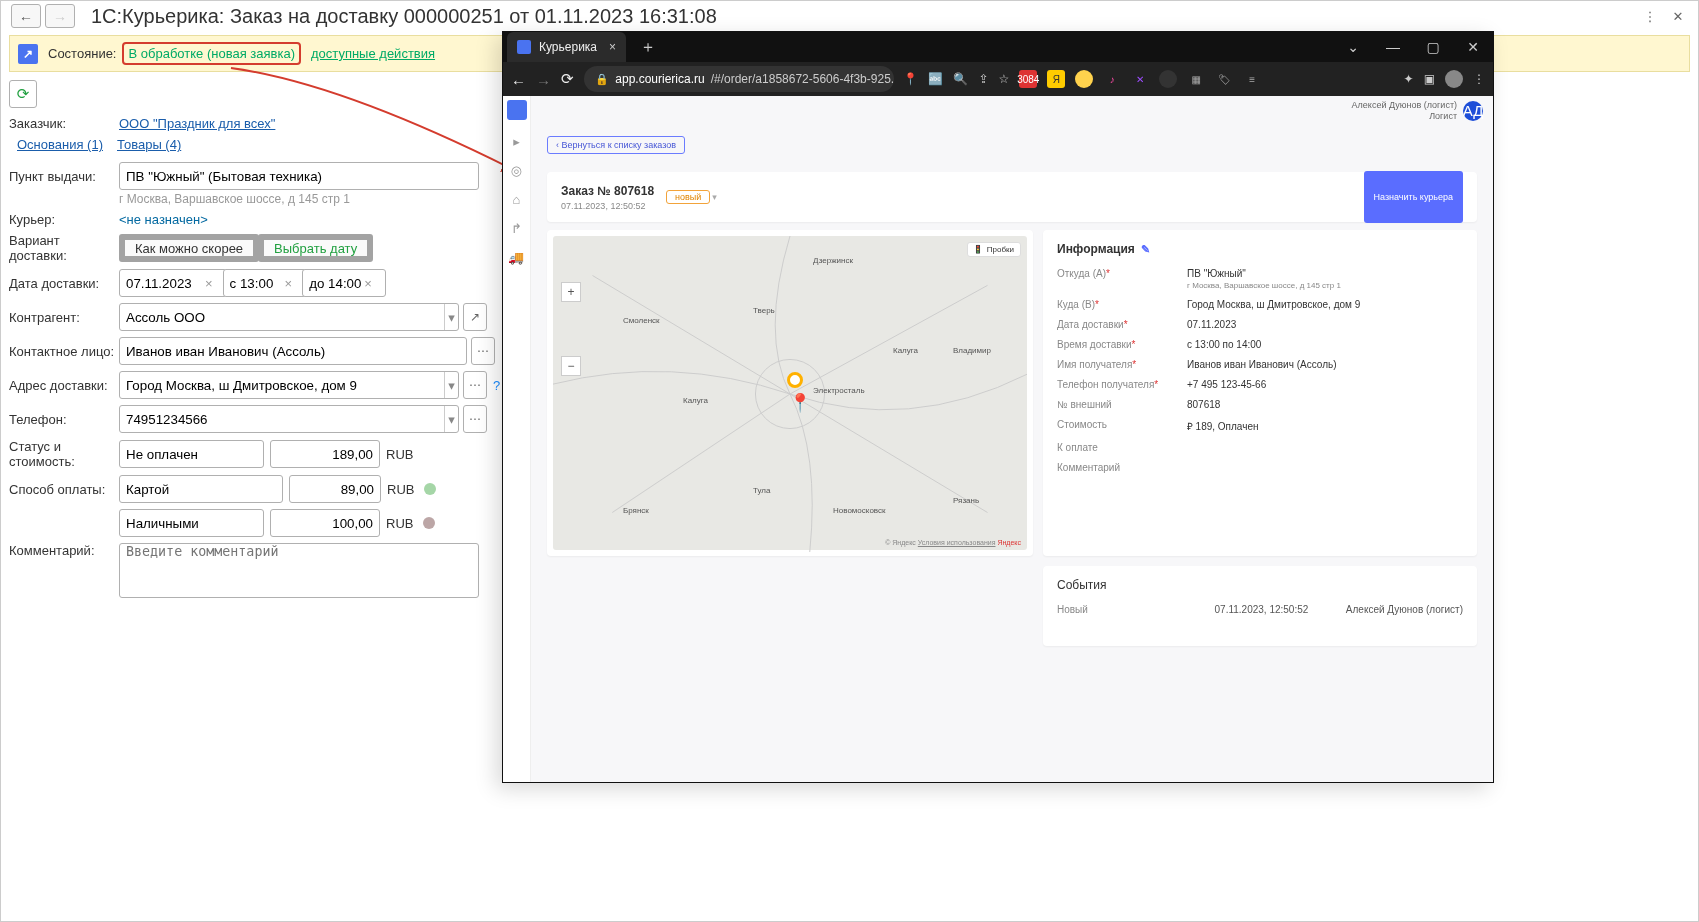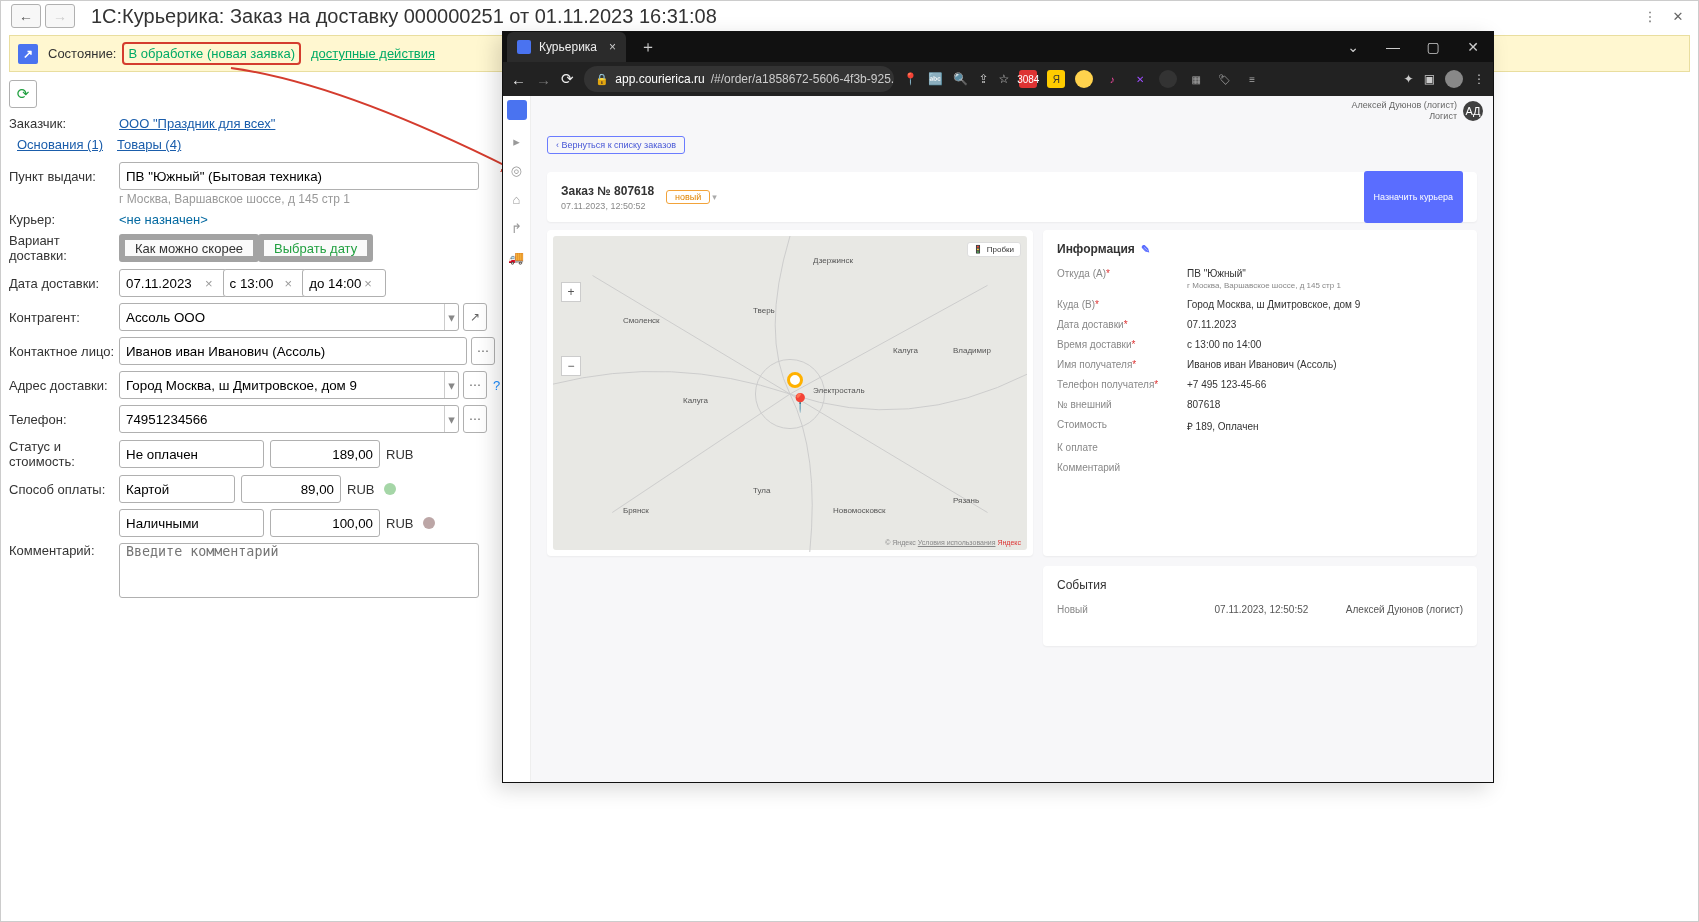--- a/index.html
+++ b/index.html
@@ -52,21 +52,21 @@
 .bw-addr .url .lock{font-size:11px}
 .bw-addr .xi{color:#ccc;font-size:12px}
 .bw-addr .ext{width:18px;height:18px;border-radius:3px;display:flex;align-items:center;justify-content:center;font-size:10px}
 .bw-addr .sp{flex:1}
 .bw-body{position:absolute;top:64px;bottom:0;left:0;right:0;background:#f7f7f9;display:flex}
 .sidebar{width:28px;background:#fff;border-right:1px solid #eee;display:flex;flex-direction:column;align-items:center;padding-top:4px;gap:14px}
 .sidebar .slogo{width:20px;height:20px;background:#4a73f0;border-radius:3px}
 .sidebar .sicn{color:#999;font-size:13px;cursor:pointer}
 .mainweb{flex:1;position:relative}
 .topuser{position:absolute;top:4px;right:10px;font-size:9px;color:#666;text-align:right;display:flex;align-items:center;gap:6px}
-.topuser .av{width:20px;height:20px;border-radius:50%;background:#404040;color:#fff;display:flex;align-items:center;justify-content:center;font-size:11px}
+.topuser .av{width:20px;height:20px;border-radius:50%;background:#1d4ed8;color:#fff;display:flex;align-items:center;justify-content:center;font-size:15px}
 .backlink{position:absolute;top:40px;left:16px;border:1px solid #6b7cff;border-radius:3px;color:#4757d6;font-size:9px;padding:3px 8px;cursor:pointer}
 .card{position:absolute;background:#fff;border-radius:4px;box-shadow:0 1px 2px rgba(0,0,0,0.05)}
 .ordhead{top:76px;left:16px;right:16px;height:50px;padding:10px 14px;display:flex;align-items:center}
 .ordhead .t{font-size:12px;font-weight:bold}
 .ordhead .d{font-size:9px;color:#888;margin-top:3px}
 .ordhead .badge{border:1px solid #f2a33a;color:#e08400;border-radius:3px;font-size:9px;padding:1px 8px;margin-left:12px}
 .ordhead .bdd{color:#aaa;margin-left:2px;font-size:9px;cursor:pointer}
 .ordhead .sp{flex:1}
 .ordhead .assign{background:#5a6dff;color:#fff;font-size:9px;padding:21px 10px;border-radius:3px;cursor:pointer}
 .mapcard{top:134px;left:16px;width:486px;height:326px;padding:0;overflow:hidden}
@@ -208,22 +208,22 @@
 
    <div class="formrow">
      <span class="lab">Статус и стоимость:</span>
      <input class="inp" style="width: 145px;" value="Не оплачен">
      <input class="inp" style="width: 110px; margin-left: 6px; text-align: right;" value="189,00">
      <span style="margin-left:6px">RUB</span>
    </div>
 
    <div class="formrow">
      <span class="lab">Способ оплаты:</span>
-     <input class="inp" style="width: 116px;" value="Картой">
-     <input class="inp" style="width: 100px; margin-left: 6px; text-align: right;" value="89,00">
+     <input class="inp" style="width: 164px;" value="Картой">
+     <input class="inp" style="width: 92px; margin-left: 6px; text-align: right;" value="89,00">
      <span style="margin-left:6px">RUB</span>
      <span class="dot g"></span>
    </div>
    <div class="formrow">
      <span class="lab"></span>
      <input class="inp" style="width: 145px;" value="Наличными">
      <input class="inp" style="width: 110px; margin-left: 6px; text-align: right;" value="100,00">
      <span style="margin-left:6px">RUB</span>
      <span class="dot b"></span>
    </div>

